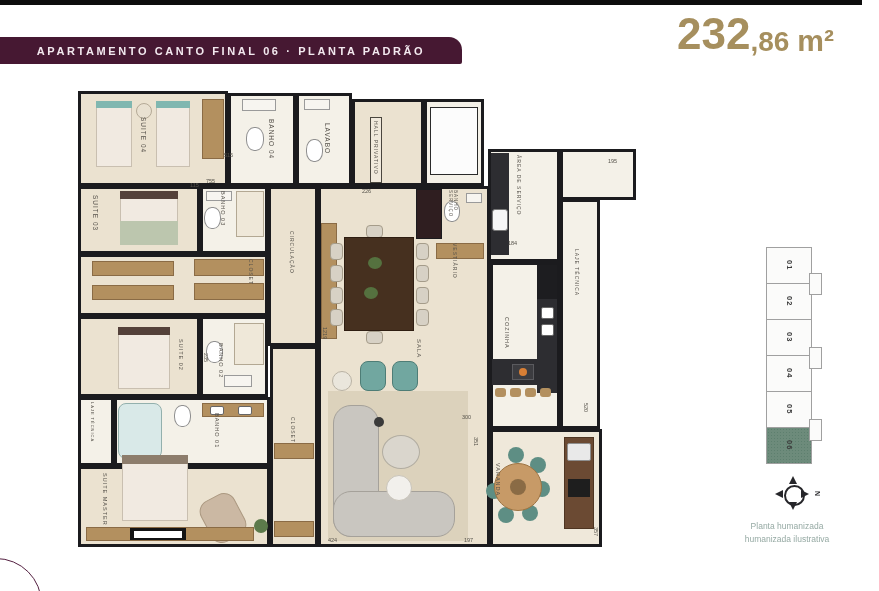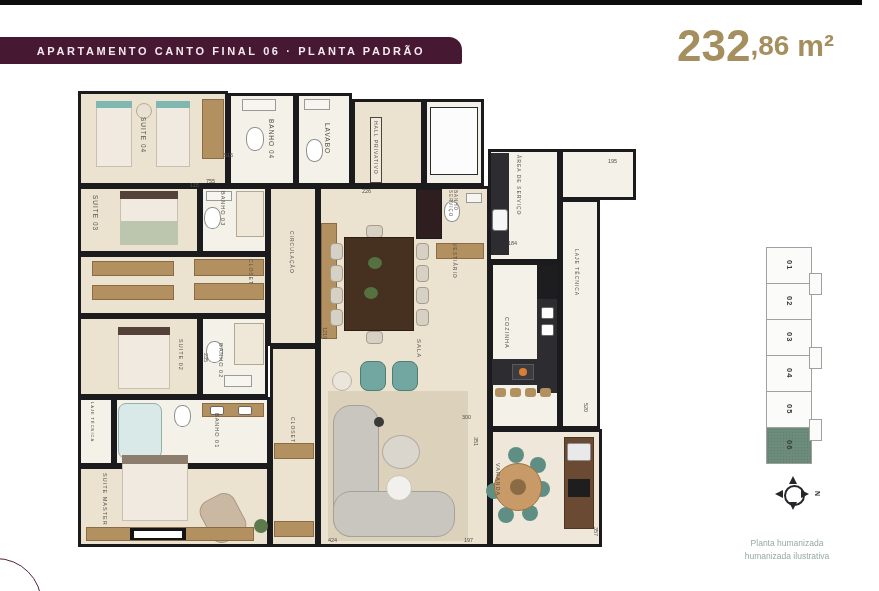--- a/index.html
+++ b/index.html
@@ -2,21 +2,21 @@
 <html><head>
 <meta charset="utf-8">
 <style>
   html,body{margin:0;padding:0;background:#ffffff;}
   #page{position:relative;width:862px;height:591px;background:#ffffff;overflow:hidden;
         font-family:"Liberation Sans", sans-serif;}
   #top-bar{position:absolute;left:0;top:0;width:879px;height:5px;}
   #header-banner{position:absolute;left:0;top:37px;width:462px;height:27px;
         border-radius:0 13px 2px 0;display:flex;align-items:center;justify-content:center;}
   #header-banner span{font-size:11px;letter-spacing:2.6px;font-weight:bold;white-space:nowrap;}
-  #area-value{position:absolute;top:24px;right:28px;display:flex;align-items:center;font-weight:bold;}
+  #area-value{position:absolute;top:12px;right:28px;display:flex;align-items:flex-end;font-weight:bold;}
   #area-value .a-int{font-size:44px;line-height:1;}
   #area-value .a-dec{font-size:28px;line-height:1;}
   #area-value .a-unit{font-size:30px;line-height:1;margin-left:8px;}
   
   #floorplan{position:absolute;left:78px;top:91px;width:560px;height:456px;}
   .room{position:absolute;box-sizing:border-box;border:3px solid #1b1b1e;z-index:1;}
   .furn{position:absolute;box-sizing:border-box;z-index:2;}
   .room-label{position:absolute;z-index:3;writing-mode:vertical-rl;font-size:6.5px;
         letter-spacing:1px;color:#55514a;white-space:pre-wrap;}
   .room-label.boxed{border:1px solid #4a463e;padding:3px 2px;background:rgba(255,255,255,0.25);}
@@ -34,21 +34,21 @@
   
   #compass{position:absolute;left:776px;top:477px;width:36px;height:36px;z-index:2;}
   #compass .circ{position:absolute;left:8px;top:8px;width:17px;height:17px;border:2px solid #26262a;border-radius:50%;}
   #compass .tri{position:absolute;width:0;height:0;border:4px solid transparent;}
   #compass .tri-n{left:13px;top:-1px;border-bottom:8px solid #26262a;border-top:none;}
   #compass .tri-s{left:13px;bottom:3px;border-top:8px solid #26262a;border-bottom:none;}
   #compass .tri-w{left:-1px;top:13px;border-right:8px solid #26262a;border-left:none;}
   #compass .tri-e{right:3px;top:13px;border-left:8px solid #26262a;border-right:none;}
   #compass .n-label{position:absolute;right:-8px;top:13px;font-size:7px;font-weight:bold;color:#26262a;
         transform:rotate(90deg);}
-  #disclaimer{position:absolute;left:712px;top:537px;width:150px;text-align:center;
+  #disclaimer{position:absolute;left:712px;top:520px;width:150px;text-align:center;
         font-size:8.5px;line-height:1.55;}
   #bottom-arc{position:absolute;left:-50px;top:558px;width:92px;height:92px;border-radius:50%;
         border:1.5px solid #531f40;box-sizing:border-box;}
 </style>
 </head>
 <body>
 
 <div id="page">
   <div id="top-bar" style="background: rgb(13, 13, 13);"></div>
 

